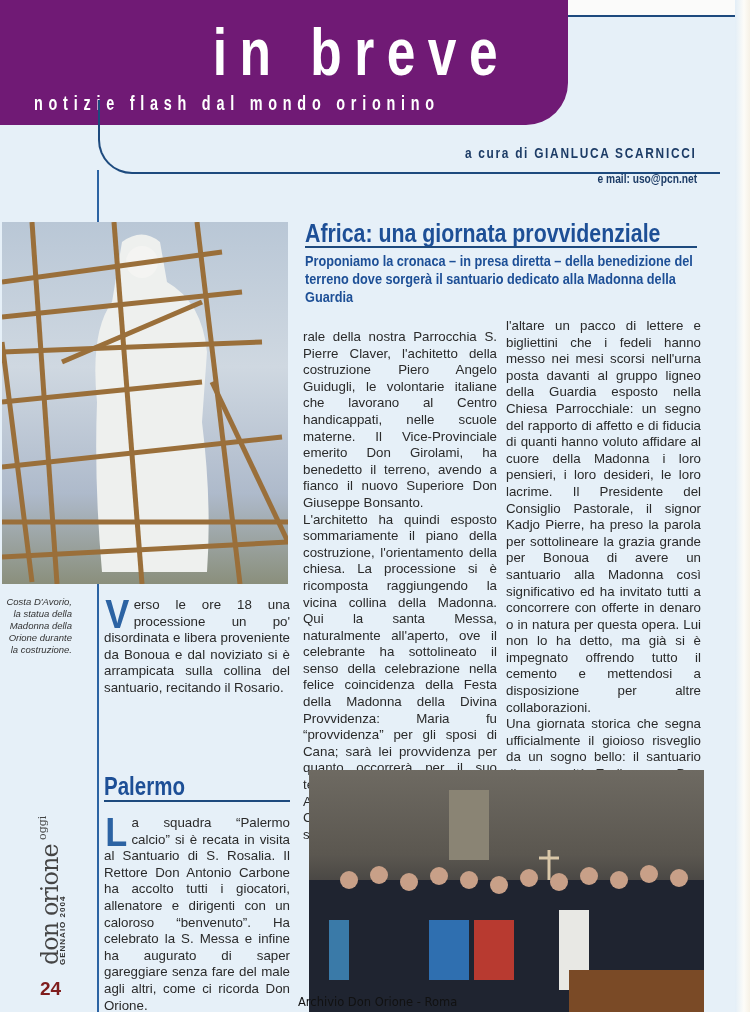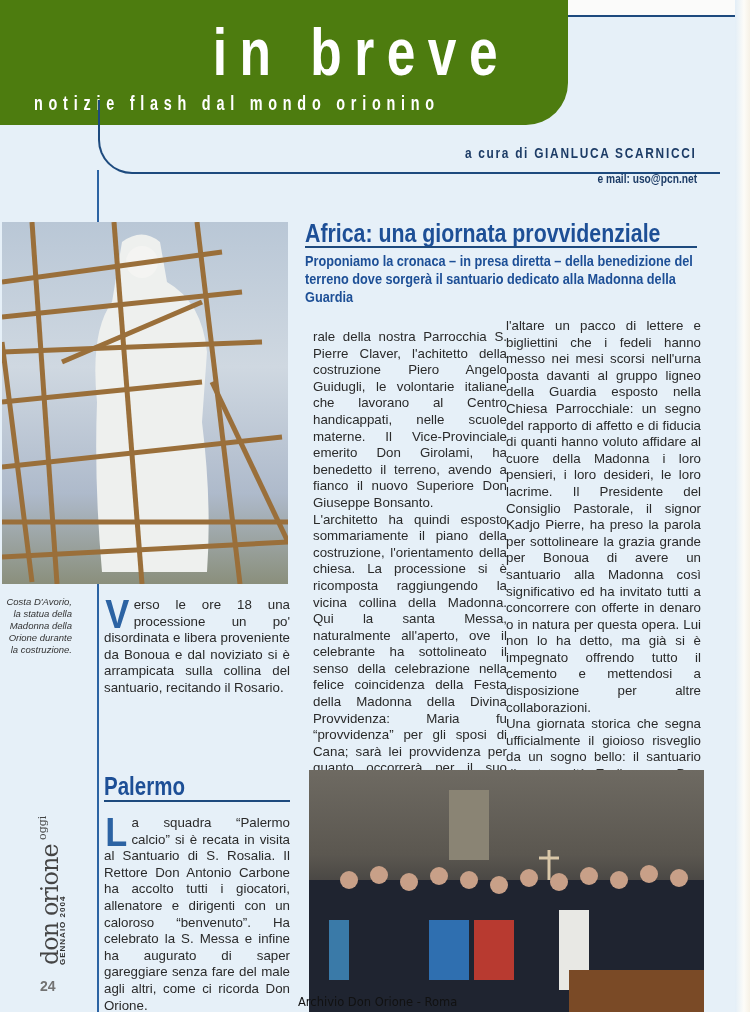--- a/index.html
+++ b/index.html
@@ -14,21 +14,21 @@
   }
   .right-edge {
     position: absolute; left: 735px; top: 0; width: 15px; height: 1012px;
     background: linear-gradient(to right, #e3eef7, #fdfcf8 60%, #f6f1e6);
   }
   .top-rule {
     position: absolute; left: 560px; top: 15px; width: 178px; height: 2px; background: #1d4a7e;
   }
   .header-band {
     position: absolute; left: 0; top: 0; width: 568px; height: 125px;
-    background: #4d7c0f;
+    background: #701a75;
     border-bottom-right-radius: 42px;
   }
   .header-title {
     position: absolute; left: 0; width: 510px; top: 16px; text-align: right;
     font-family: "Liberation Sans", sans-serif; font-weight: bold;
     font-size: 66px; color: #fff; letter-spacing: 16px; line-height: 72px;
     transform: scaleX(0.78); transform-origin: right center;
   }
   .header-subtitle {
     position: absolute; left: 34px; top: 92px; width: 600px;
@@ -76,21 +76,21 @@
     position: absolute; left: 305px; top: 252px; width: 500px;
     font-weight: bold; font-size: 15.5px; line-height: 18px; color: #1d4f96;
     transform: scaleX(0.82); transform-origin: left top;
   }
   .col {
     position: absolute; font-size: 13.3px; line-height: 16.6px; color: #2a2a2a;
     text-align: justify;
   }
   .col p { margin: 0; }
   .col-1 { left: 104px; top: 597px; width: 186px; }
-  .col-2 { left: 303px; top: 329px; width: 194px; margin-left: 10px; }
+  .col-2 { left: 303px; top: 329px; width: 194px; }
   .col-3 { left: 506px; top: 318px; width: 195px; }
   .dropcap {
     float: left; font-weight: bold; color: #2c63a3; font-size: 40px; line-height: 30px;
     margin: 2px 3px 0 0; transform: scaleX(0.9);
   }
   .palermo-title {
     position: absolute; left: 104px; top: 772px; font-weight: bold; font-size: 25px;
     color: #1d4f96; transform: scaleX(0.82); transform-origin: left center;
   }
   .palermo-rule {
@@ -101,21 +101,21 @@
     position: absolute; left: 36px; top: 965px; transform: rotate(-90deg); transform-origin: left top;
     white-space: nowrap;
   }
   .mag-name { font-family: "DejaVu Serif", serif; font-size: 24px; color: #444; letter-spacing: -1px; }
   .mag-oggi { font-family: "DejaVu Serif", serif; font-size: 11px; color: #444; vertical-align: top; }
   .mag-date {
     position: absolute; left: 58px; top: 965px; transform: rotate(-90deg); transform-origin: left top;
     font-weight: bold; font-size: 8px; letter-spacing: 1px; color: #333; white-space: nowrap;
   }
   .page-number {
-    position: absolute; left: 40px; top: 978px; font-weight: bold; font-size: 14px; color: #737373;
+    position: absolute; left: 40px; top: 978px; font-weight: bold; font-size: 19px; color: #7f1d1d;
   }
   .watermark {
     position: absolute; left: 298px; top: 995px; font-size: 11.5px; color: #111; white-space: nowrap;
     font-family: "DejaVu Sans", sans-serif;
   }
 </style>
 </head>
 <body>
 
 <div class="page-white-top"></div>

